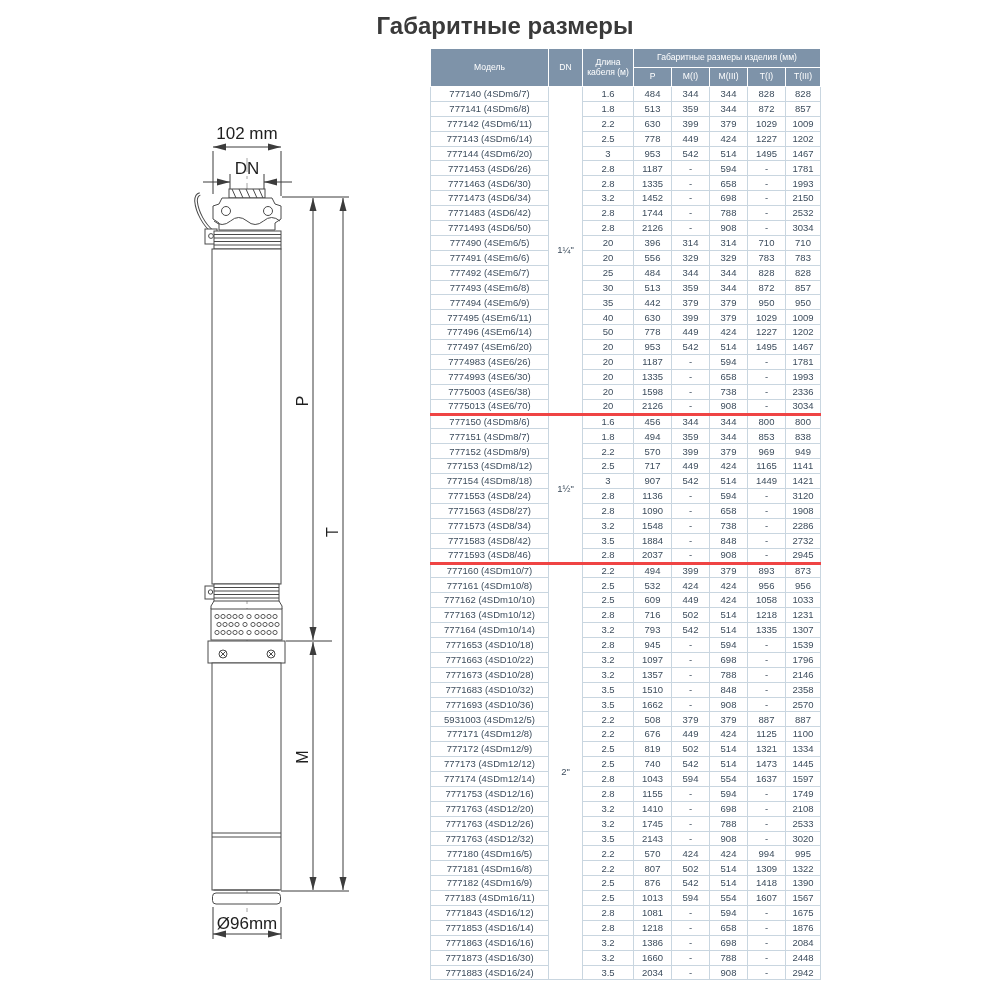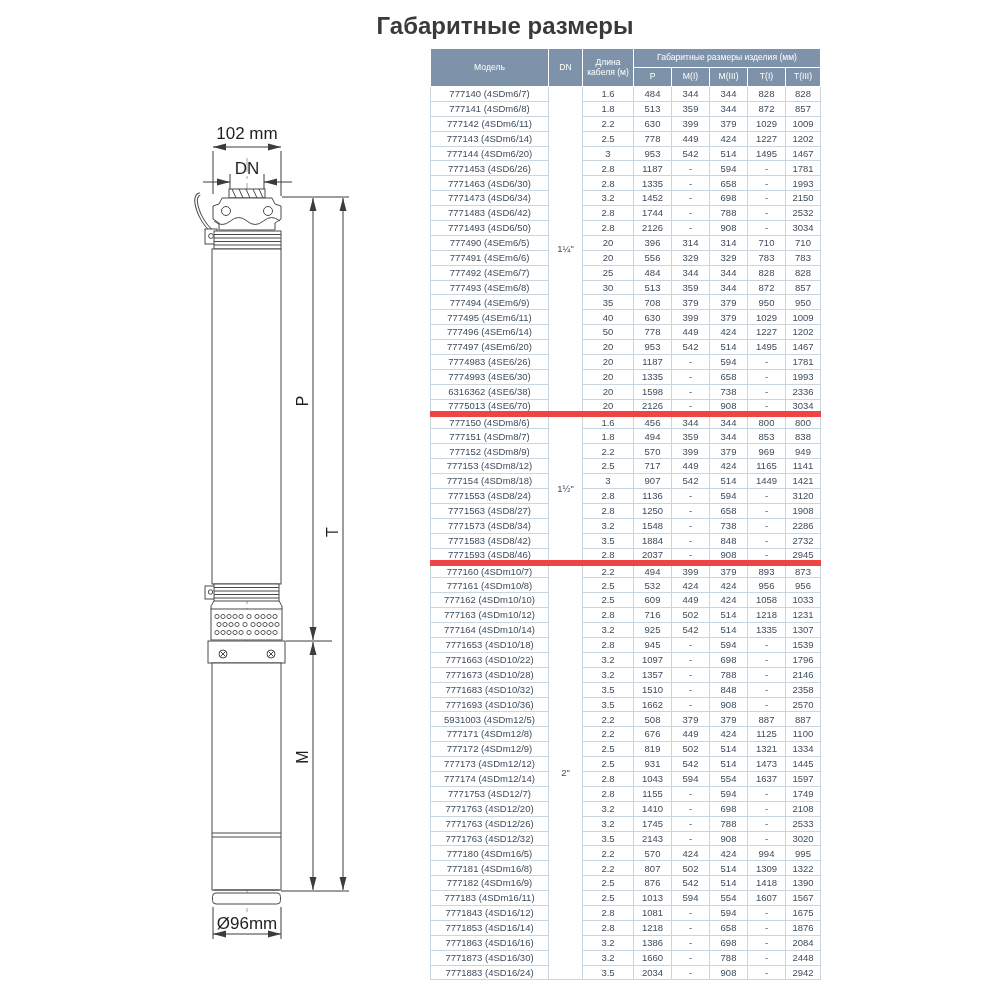--- a/index.html
+++ b/index.html
@@ -23,21 +23,21 @@
     font-size:8.6px;line-height:1.1;border:1.5px solid #ffffff;
     padding:0;text-align:center;vertical-align:middle;
   }
   table.spec thead tr{height:19px;}
   table.spec td{
     font-size:9.5px;color:#3c4c5c;text-align:center;vertical-align:middle;
     border:1px solid #c9d6e0;padding:0;line-height:1;
     white-space:nowrap;overflow:hidden;
   }
   table.spec tbody tr{height:14.9px;}
-  table.spec tr.group-start td{border-top:6px solid #ef4444;}
+  table.spec tr.group-start td{border-top:3px solid #ef4444;}
   table.spec td.dn{font-size:9.5px;}
   .dwg-line{stroke:#4a4a4a;stroke-width:1;fill:none;}
   .dwg-fill{stroke:#4a4a4a;stroke-width:1;fill:#ffffff;}
   .dim-line{stroke:#3c3c3c;stroke-width:1;fill:none;}
   .dim-arrow{fill:#3c3c3c;stroke:none;}
   .dim-text{fill:#1f1f1f;font-size:17px;font-family:"Liberation Sans","DejaVu Sans",sans-serif;}
   .dim-letter{fill:#1f1f1f;font-size:16px;font-family:"Liberation Sans","DejaVu Sans",sans-serif;}
   .centerline{stroke:#9a9a9a;stroke-width:0.9;stroke-dasharray:14 4 3 4;}
 </style>
 </head>
@@ -351,21 +351,21 @@
           <td>30</td>
           <td>513</td>
           <td>359</td>
           <td>344</td>
           <td>872</td>
           <td>857</td>
         </tr>
         <tr>
           <td>777494 (4SEm6/9)</td>
           <td>35</td>
-          <td>708</td>
+          <td>442</td>
           <td>379</td>
           <td>379</td>
           <td>950</td>
           <td>950</td>
         </tr>
         <tr>
           <td>777495 (4SEm6/11)</td>
           <td>40</td>
           <td>630</td>
           <td>399</td>
@@ -403,21 +403,21 @@
         <tr>
           <td>7774993 (4SE6/30)</td>
           <td>20</td>
           <td>1335</td>
           <td>-</td>
           <td>658</td>
           <td>-</td>
           <td>1993</td>
         </tr>
         <tr>
-          <td>6316362 (4SE6/38)</td>
+          <td>7775003 (4SE6/38)</td>
           <td>20</td>
           <td>1598</td>
           <td>-</td>
           <td>738</td>
           <td>-</td>
           <td>2336</td>
         </tr>
         <tr>
           <td>7775013 (4SE6/70)</td>
           <td>20</td>
@@ -478,21 +478,21 @@
           <td>2.8</td>
           <td>1136</td>
           <td>-</td>
           <td>594</td>
           <td>-</td>
           <td>3120</td>
         </tr>
         <tr>
           <td>7771563 (4SD8/27)</td>
           <td>2.8</td>
-          <td>1250</td>
+          <td>1090</td>
           <td>-</td>
           <td>658</td>
           <td>-</td>
           <td>1908</td>
         </tr>
         <tr>
           <td>7771573 (4SD8/34)</td>
           <td>3.2</td>
           <td>1548</td>
           <td>-</td>
@@ -551,21 +551,21 @@
           <td>2.8</td>
           <td>716</td>
           <td>502</td>
           <td>514</td>
           <td>1218</td>
           <td>1231</td>
         </tr>
         <tr>
           <td>777164 (4SDm10/14)</td>
           <td>3.2</td>
-          <td>925</td>
+          <td>793</td>
           <td>542</td>
           <td>514</td>
           <td>1335</td>
           <td>1307</td>
         </tr>
         <tr>
           <td>7771653 (4SD10/18)</td>
           <td>2.8</td>
           <td>945</td>
           <td>-</td>
@@ -632,37 +632,37 @@
           <td>2.5</td>
           <td>819</td>
           <td>502</td>
           <td>514</td>
           <td>1321</td>
           <td>1334</td>
         </tr>
         <tr>
           <td>777173 (4SDm12/12)</td>
           <td>2.5</td>
-          <td>931</td>
+          <td>740</td>
           <td>542</td>
           <td>514</td>
           <td>1473</td>
           <td>1445</td>
         </tr>
         <tr>
           <td>777174 (4SDm12/14)</td>
           <td>2.8</td>
           <td>1043</td>
           <td>594</td>
           <td>554</td>
           <td>1637</td>
           <td>1597</td>
         </tr>
         <tr>
-          <td>7771753 (4SD12/7)</td>
+          <td>7771753 (4SD12/16)</td>
           <td>2.8</td>
           <td>1155</td>
           <td>-</td>
           <td>594</td>
           <td>-</td>
           <td>1749</td>
         </tr>
         <tr>
           <td>7771763 (4SD12/20)</td>
           <td>3.2</td>

